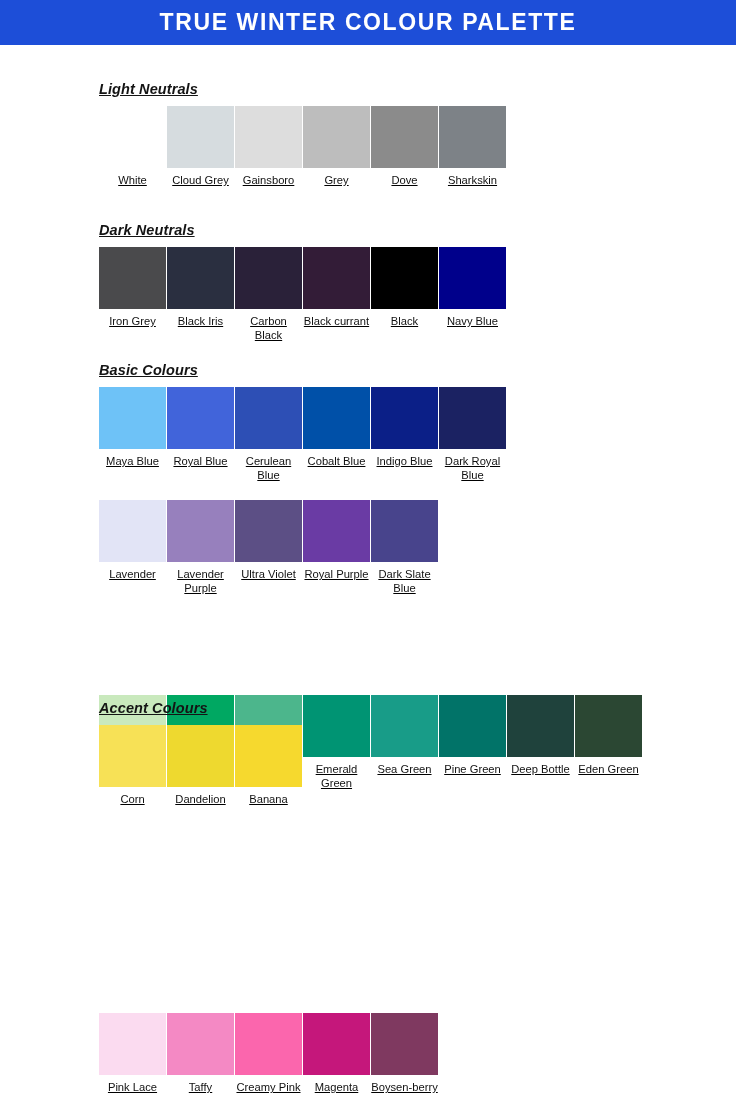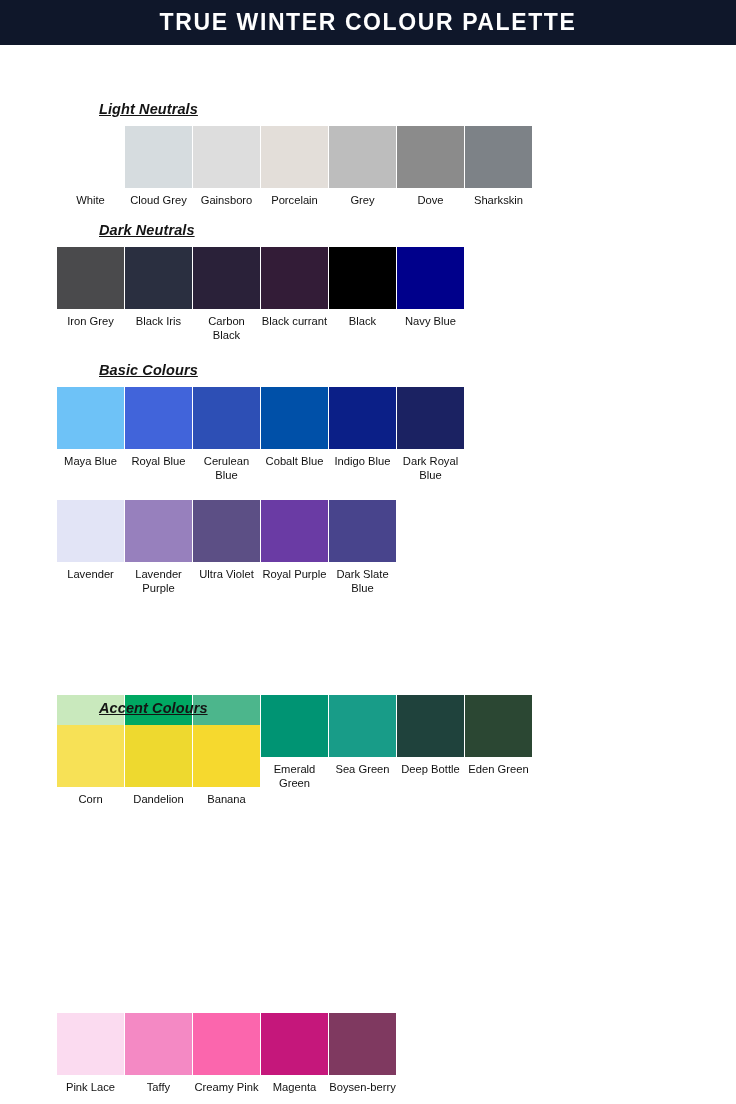--- a/index.html
+++ b/index.html
@@ -11,21 +11,21 @@
     height: 1104px;
     background: #ffffff;
     font-family: "Liberation Sans", sans-serif;
     overflow: hidden;
   }
 
   
   .header {
     width: 736px;
     height: 45px;
-    background: #0f172a;
+    background: #1d4ed8;
     display: flex;
     align-items: center;
     justify-content: center;
     box-sizing: border-box;
   }
   .header-title {
     color: #ffffff;
     font-size: 23px;
     font-weight: bold;
     letter-spacing: 1.6px;
@@ -54,22 +54,23 @@
     font-style: italic;
     color: #141414;
     text-decoration: underline;
     padding-left: 99px;
     margin: 0 0 9px 0;
     letter-spacing: 0.1px;
   }
 
   .row {
     position: relative;
-    padding-left: 57px;
+    padding-left: 99px;
     box-sizing: border-box;
+    text-decoration: underline;
   }
 
   .swatches {
     display: flex;
     align-items: flex-start;
   }
 
   .cell {
     width: 67px;
     margin-right: 1px;
@@ -93,21 +94,21 @@
     margin-top: 6px;
     font-size: 11.2px;
     line-height: 13.6px;
     color: #111111;
     text-align: center;
     word-wrap: break-word;
     font-weight: normal;
   }
 
   
-  #grp-light-neutrals { top: 56px; }
+  #grp-light-neutrals { top: 36px; }
   #grp-dark-neutrals  { top: 177px; }
   #grp-basic-colours  { top: 317px; }
   #row-purples        { top: 455px; }
   #row-greens         { top: 555px; }
   #grp-accent-colours { top: 655px; }
   #row-pinks          { top: 778px; }
 </style>
 </head>
 <body>
 
@@ -127,24 +128,20 @@
         </div>
         <div class="cell">
           <span class="chip" style="background:#d6dcdf"></span>
           <span class="chip-label">Cloud Grey</span>
         </div>
         <div class="cell">
           <span class="chip" style="background:#dddddd"></span>
           <span class="chip-label">Gainsboro</span>
         </div>
         <div class="cell">
-          <span class="chip" style="background:#e3ded9"></span>
-          <span class="chip-label">Porcelain</span>
-        </div>
-        <div class="cell">
           <span class="chip" style="background:#bdbdbd"></span>
           <span class="chip-label">Grey</span>
         </div>
         <div class="cell">
           <span class="chip" style="background:#8b8b8b"></span>
           <span class="chip-label">Dove</span>
         </div>
         <div class="cell">
           <span class="chip" style="background:#7d8287"></span>
           <span class="chip-label">Sharkskin</span>
@@ -258,20 +255,24 @@
       </div>
       <div class="cell">
         <span class="chip" style="background:#009473"></span>
         <span class="chip-label">Emerald Green</span>
       </div>
       <div class="cell">
         <span class="chip" style="background:#189c88"></span>
         <span class="chip-label">Sea Green</span>
       </div>
       <div class="cell">
+        <span class="chip" style="background:#017368"></span>
+        <span class="chip-label">Pine Green</span>
+      </div>
+      <div class="cell">
         <span class="chip" style="background:#1f423c"></span>
         <span class="chip-label">Deep Bottle</span>
       </div>
       <div class="cell">
         <span class="chip" style="background:#2b4733"></span>
         <span class="chip-label">Eden Green</span>
       </div>
     </div>
   </div>
 

